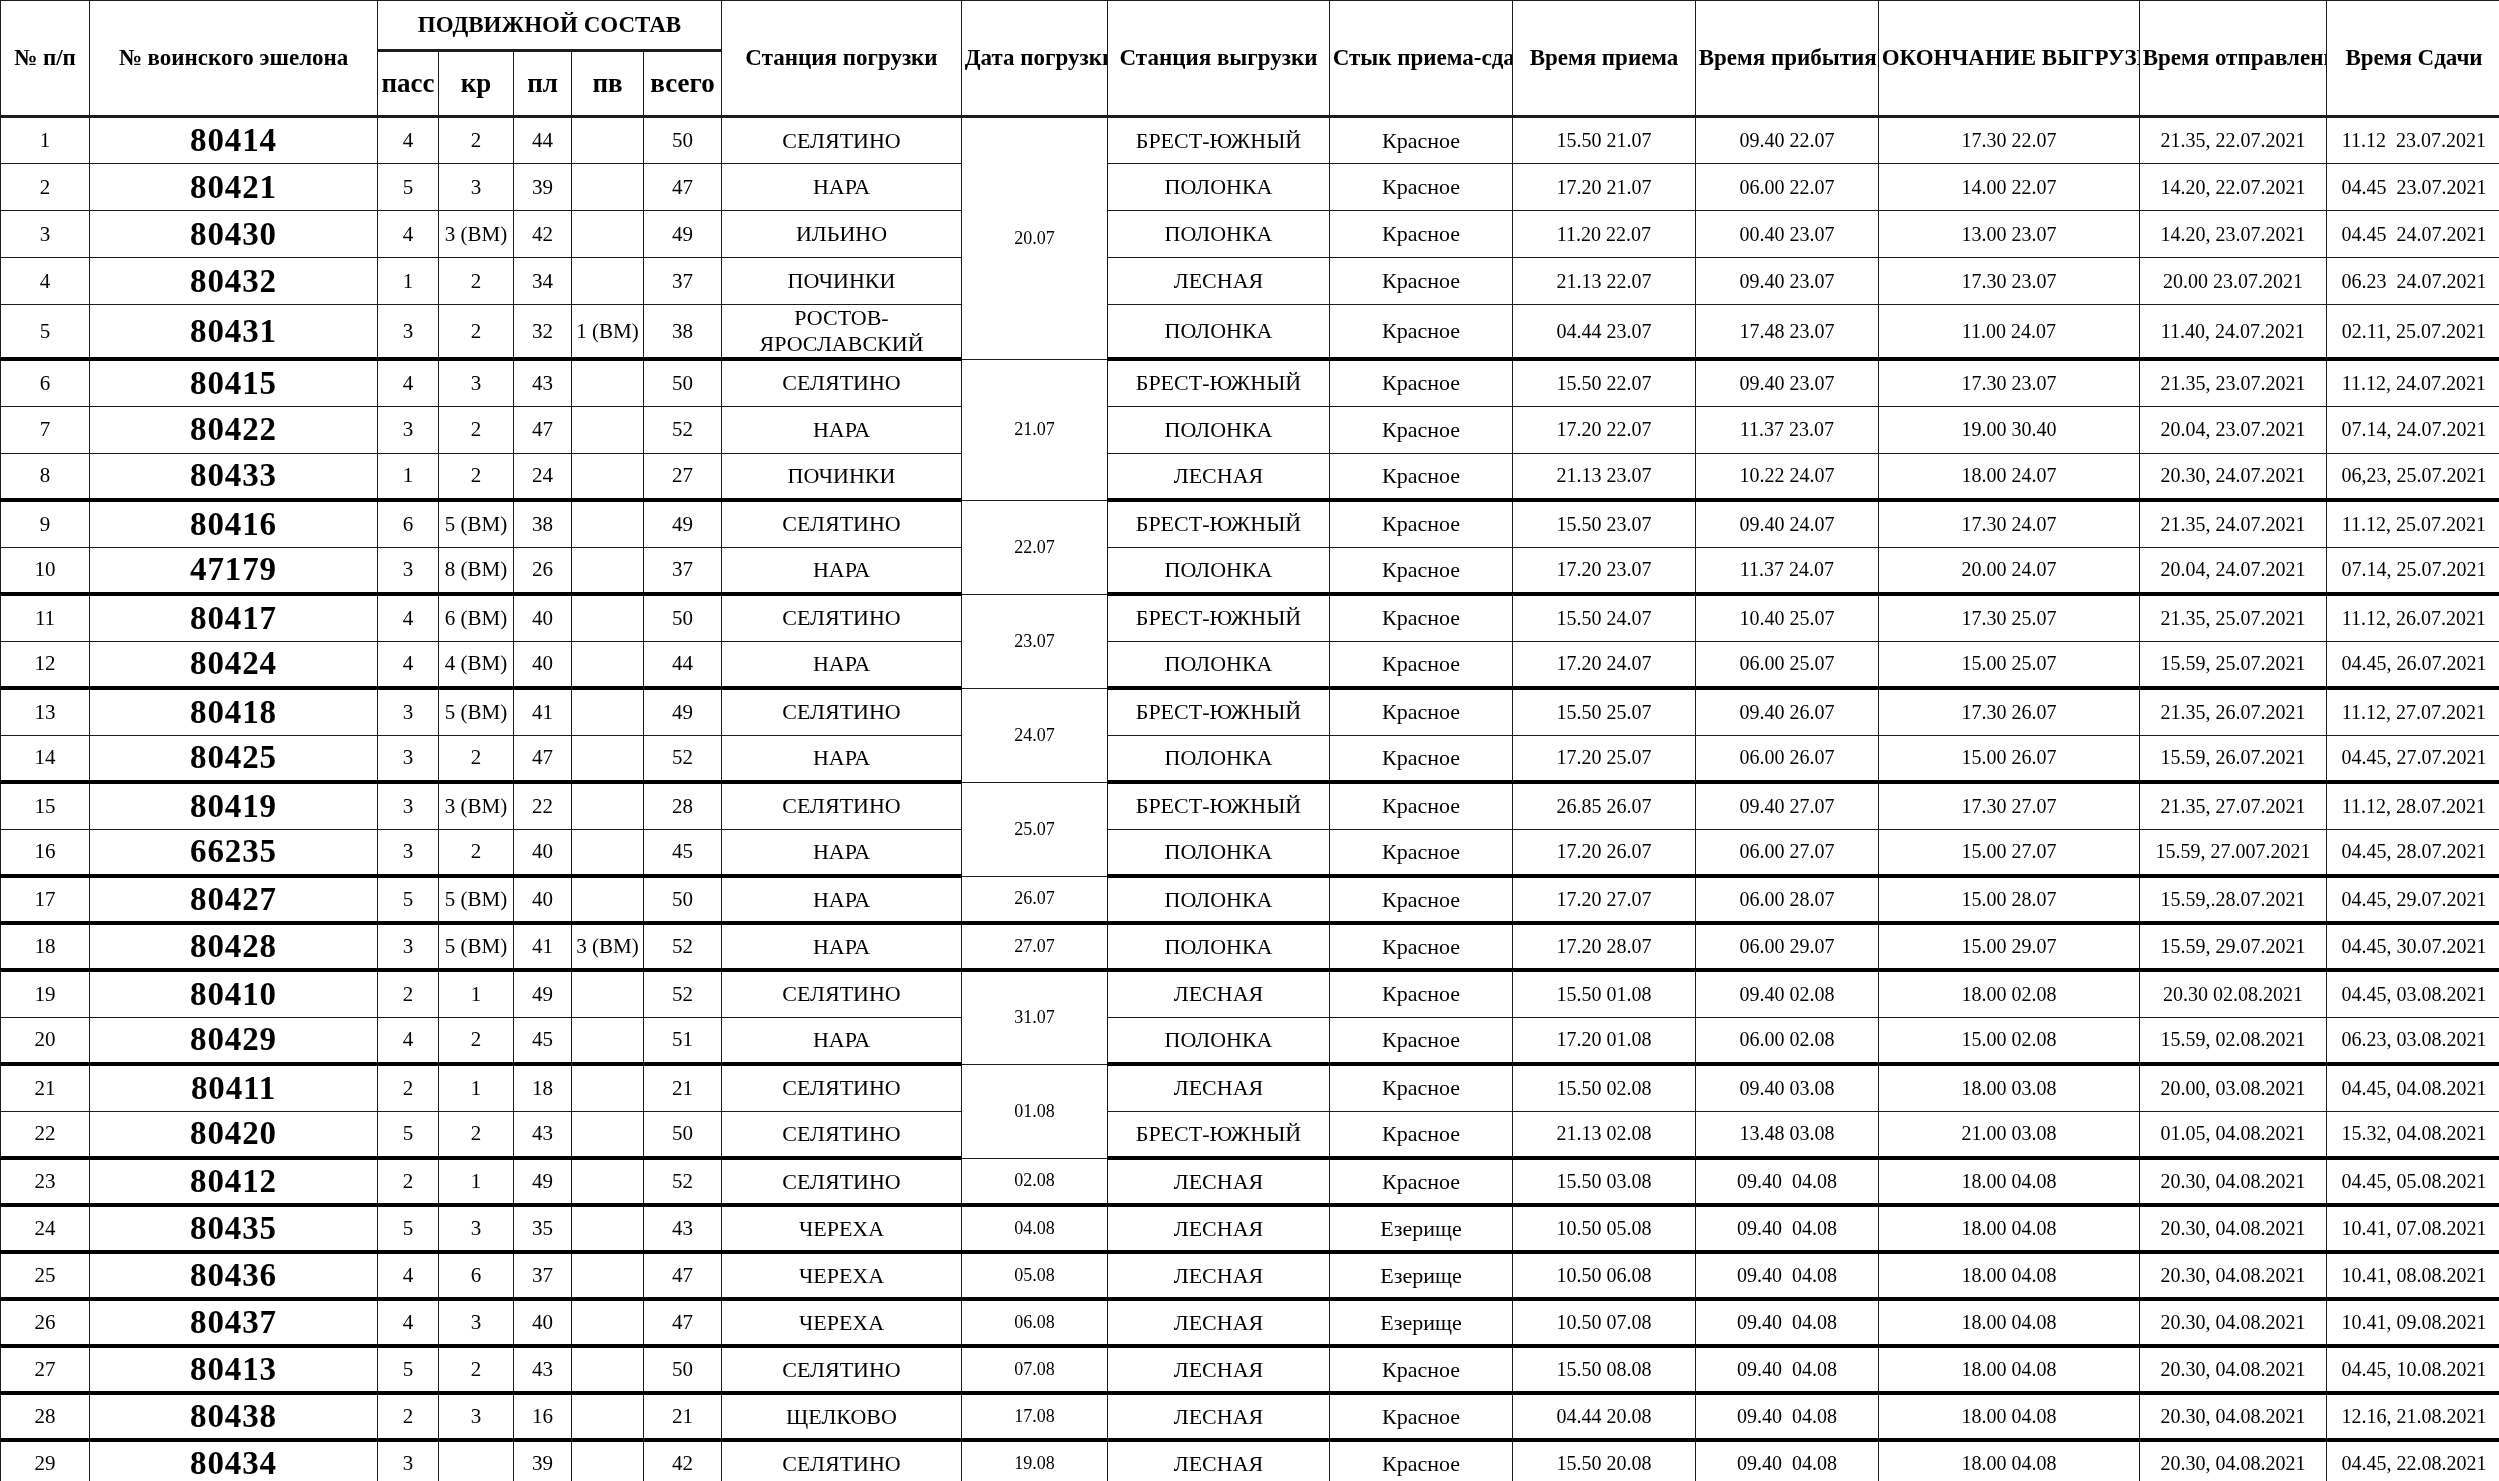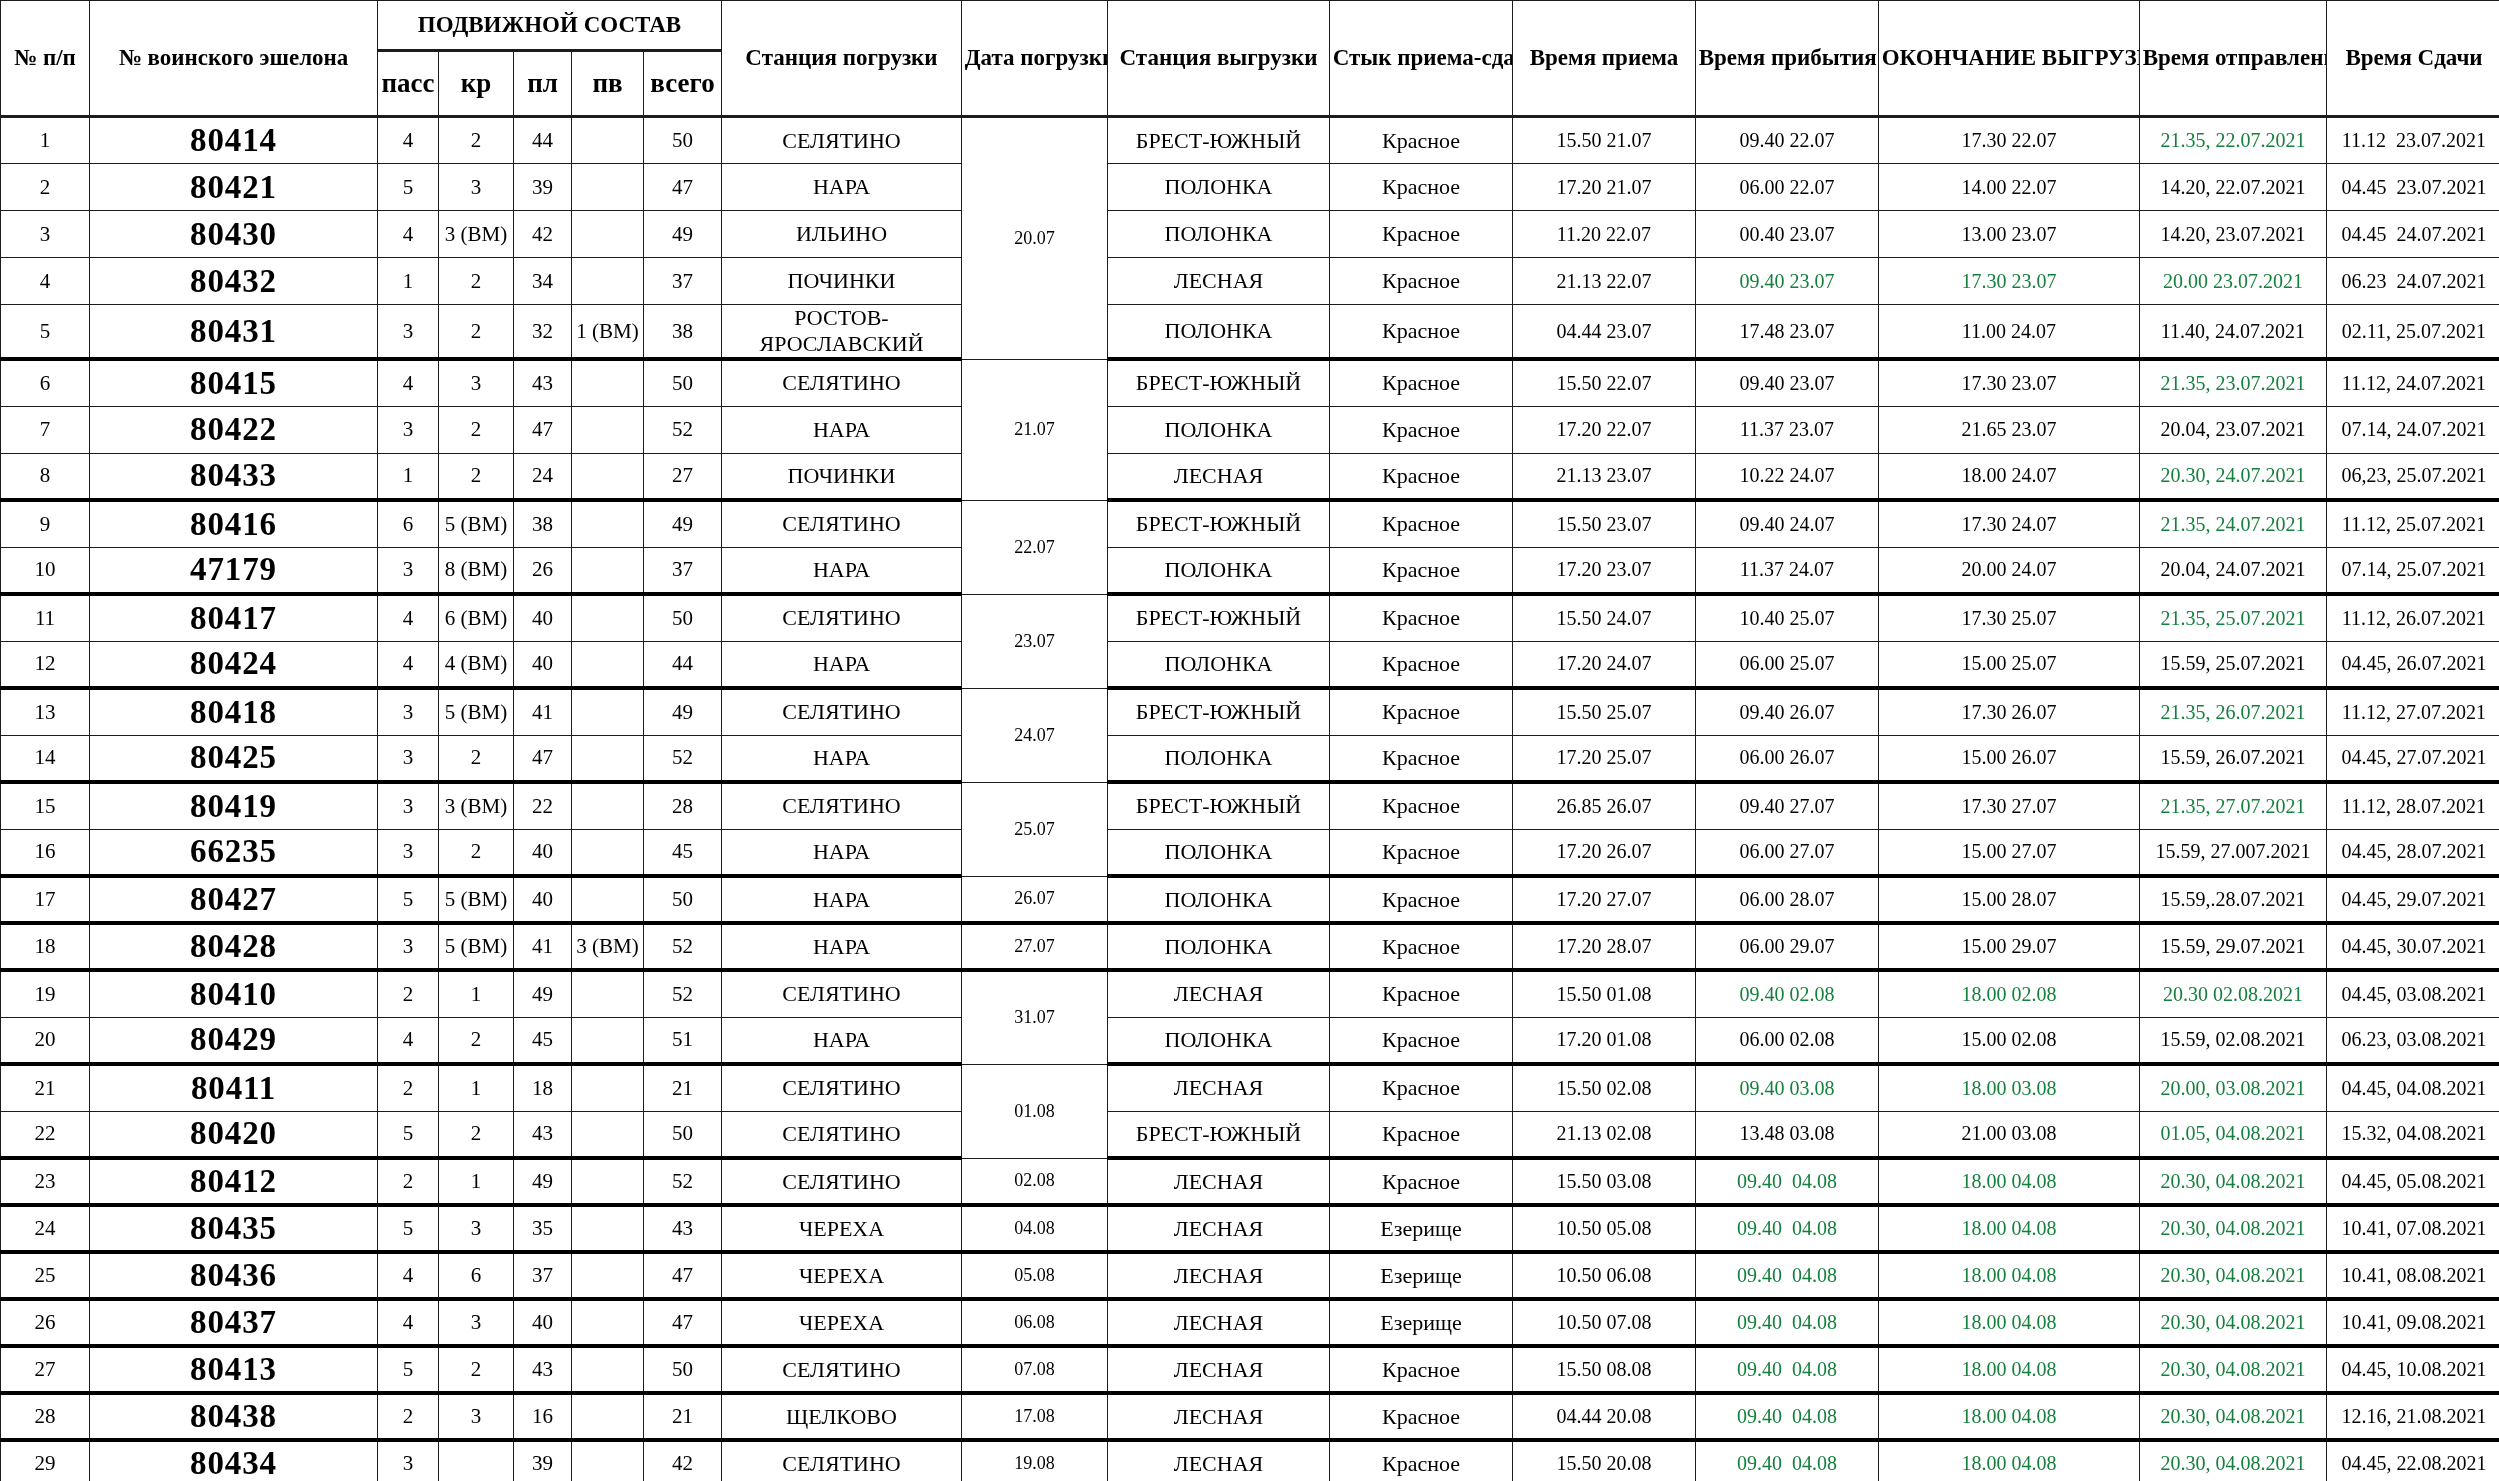--- a/index.html
+++ b/index.html
@@ -12,21 +12,21 @@
   thead tr.sub th{font-size:27px;}
   thead tr.sub th, thead tr.main th{border-bottom-width:3.7px;}
   thead tr.main{height:50px;}
   thead tr.sub{height:66px;}
   tbody tr{height:47px;}
   tbody td{font-size:21px;white-space:pre-wrap;}
   td.echelon{font-size:33px;font-weight:bold;letter-spacing:0.9px;}
   td.date-cell{font-size:18px;}
   td.station{font-size:22px;}
   td.t{font-size:20px;padding:0 1.8px;}
-  td.red{color:#15803d;font-family:Liberation Serif, serif;}
+  td.red{color:#000000;font-family:Liberation Serif, serif;}
   tr.group-end td{border-bottom:4.6px solid #000;}
   table{border-bottom:4.6px solid #000;}
 </style>
 </head>
 <body>
 
 <table>
   <colgroup>
     <col style="width:89px">
       <col style="width:288px">
@@ -179,21 +179,21 @@
         <td>3</td>
         <td>2</td>
         <td>47</td>
         <td></td>
         <td>52</td>
         <td class="station">НАРА</td>
         <td class="station">ПОЛОНКА</td>
         <td class="station">Красное</td>
         <td class="t">17.20 22.07</td>
         <td class="t">11.37 23.07</td>
-        <td class="t">21.65 23.07</td>
+        <td class="t">19.00 30.40</td>
         <td class="t">20.04, 23.07.2021</td>
         <td class="t">07.14, 24.07.2021</td>
       </tr>
       <tr class="group-end">
         <td>8</td>
         <td class="echelon">80433</td>
         <td>1</td>
         <td>2</td>
         <td>24</td>
         <td></td>

